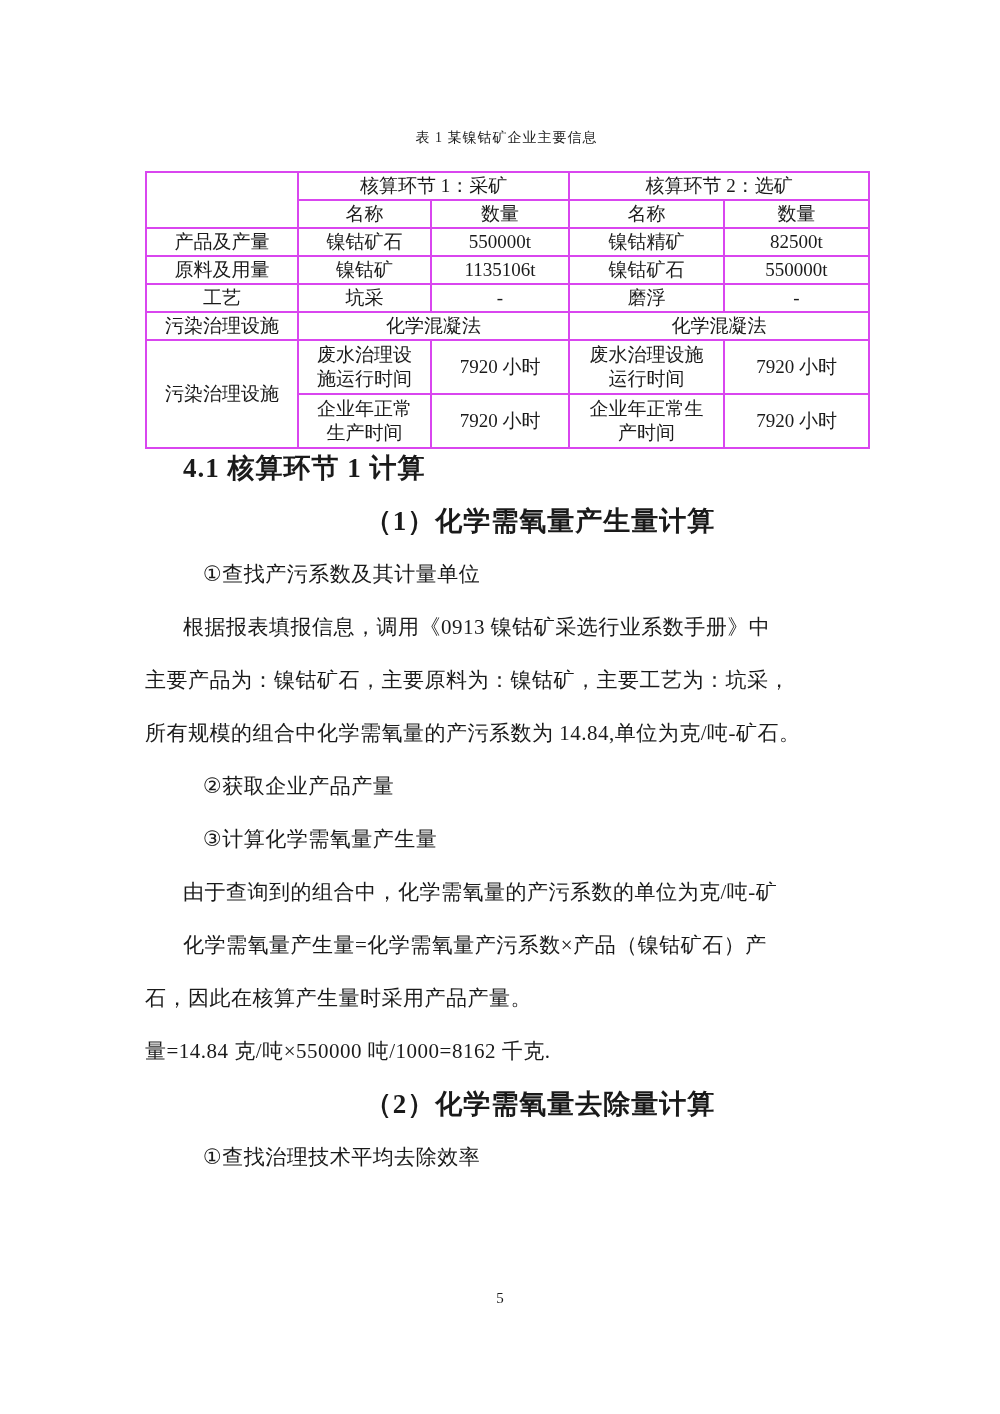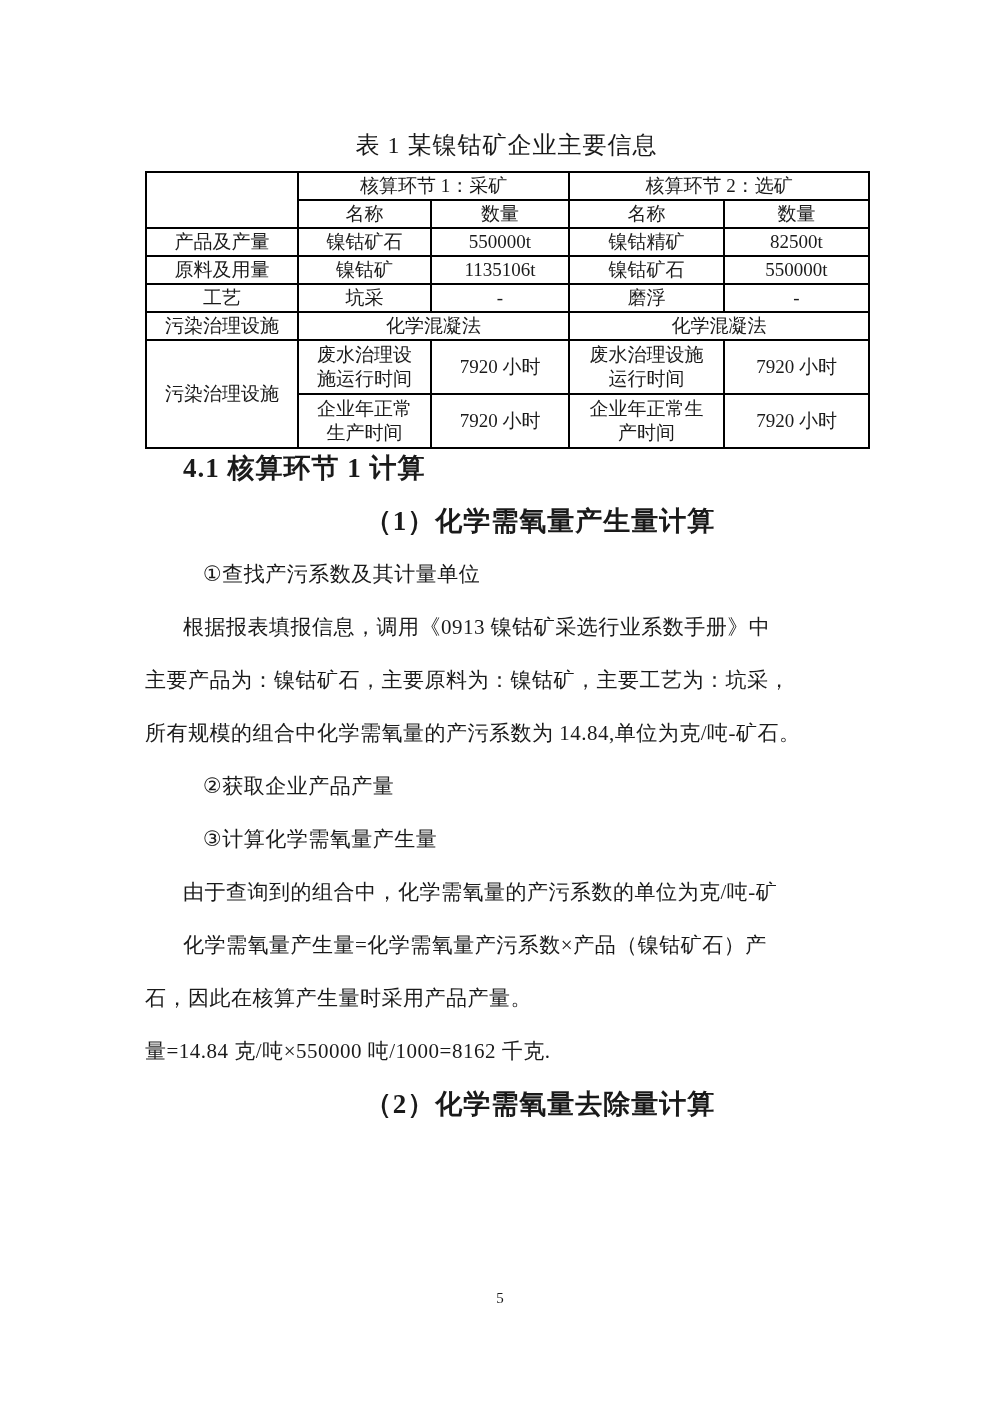--- a/index.html
+++ b/index.html
@@ -13,34 +13,34 @@
     font-family: "Liberation Serif", "DejaVu Serif", "DejaVu Sans", serif;
     color: #1a1a1a;
     overflow: hidden;
   }
   .doc-title {
     position: absolute;
     top: 129px;
     left: 145px;
     width: 723px;
     text-align: center;
-    font-size: 24px;
+    font-size: 14px;
     letter-spacing: 1px;
   }
   table.info-table {
     position: absolute;
     top: 171px;
     left: 145px;
     width: 723px;
     border-collapse: collapse;
     table-layout: fixed;
     font-size: 19px;
   }
   table.info-table td {
-    border: 2px solid #000000;
+    border: 2px solid #d946ef;
     text-align: center;
     vertical-align: middle;
     padding: 0 17px;
     height: 28px;
     line-height: 24px;
     overflow: hidden;
     word-break: break-all;
   }
   table.info-table tr.tall td { height: 54px; }
   .content {
@@ -146,17 +146,18 @@
     <div class="ln ind-body">根据报表填报信息，调用《0913 镍钴矿采选行业系数手册》中</div>
     <div class="ln">主要产品为：镍钴矿石，主要原料为：镍钴矿，主要工艺为：坑采，</div>
     <div class="ln">所有规模的组合中化学需氧量的产污系数为 14.84,单位为克/吨-矿石。</div>
     <div class="ln ind-step">②获取企业产品产量</div>
     <div class="ln ind-step">③计算化学需氧量产生量</div>
     <div class="ln ind-body">由于查询到的组合中，化学需氧量的产污系数的单位为克/吨-矿</div>
     <div class="ln ind-body">化学需氧量产生量=化学需氧量产污系数×产品（镍钴矿石）产</div>
     <div class="ln">石，因此在核算产生量时采用产品产量。</div>
     <div class="ln">量=14.84 克/吨×550000 吨/1000=8162 千克.</div>
     <div class="ln bold ind-head">（2）化学需氧量去除量计算</div>
+    <div class="ln ind-step">①查找治理技术平均去除效率</div>
   </div>
 
   <div class="page-number">5</div>
 
 </div>
 
 </body></html>

